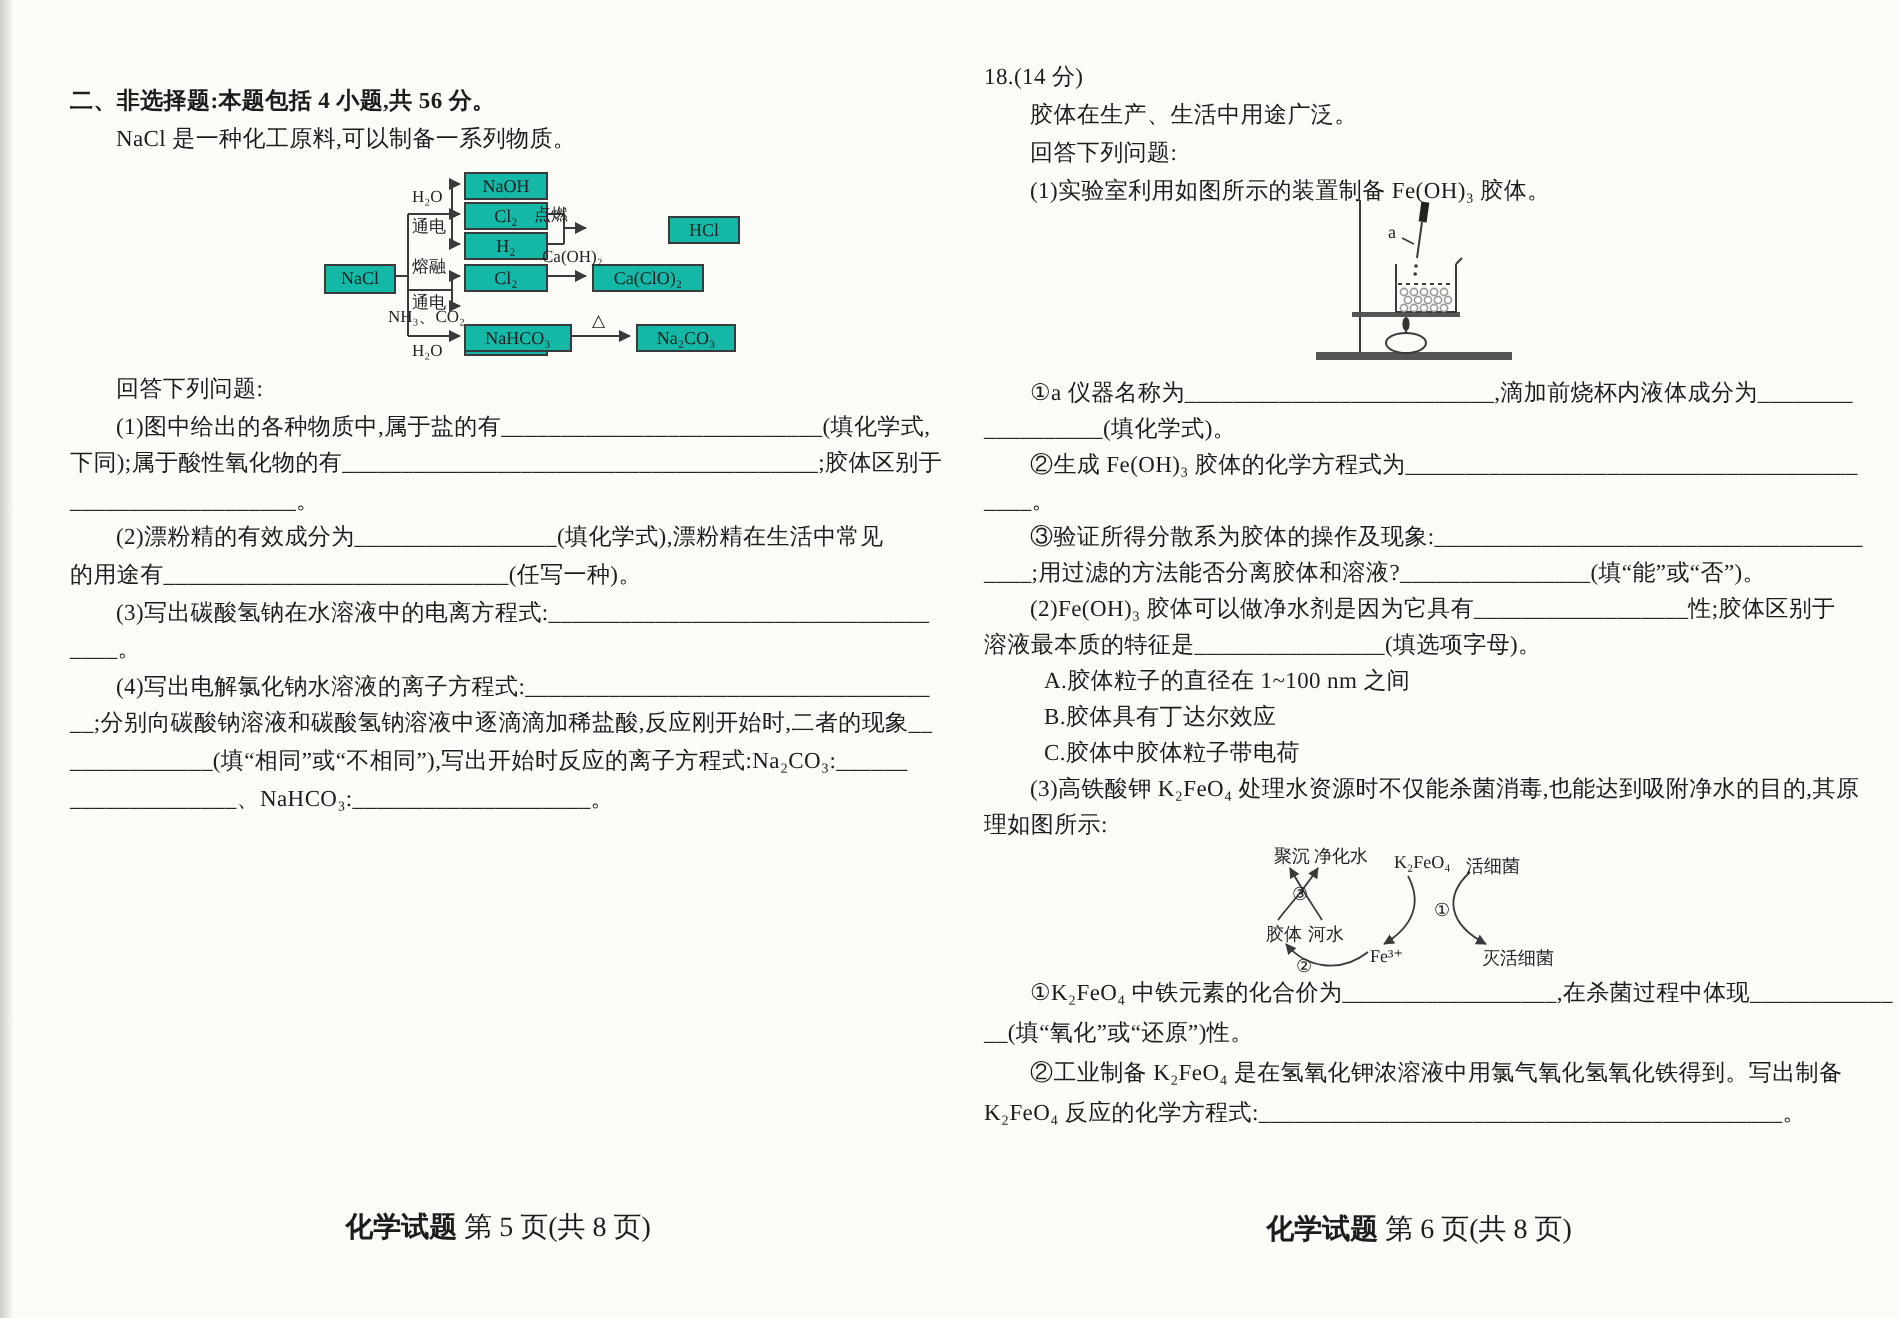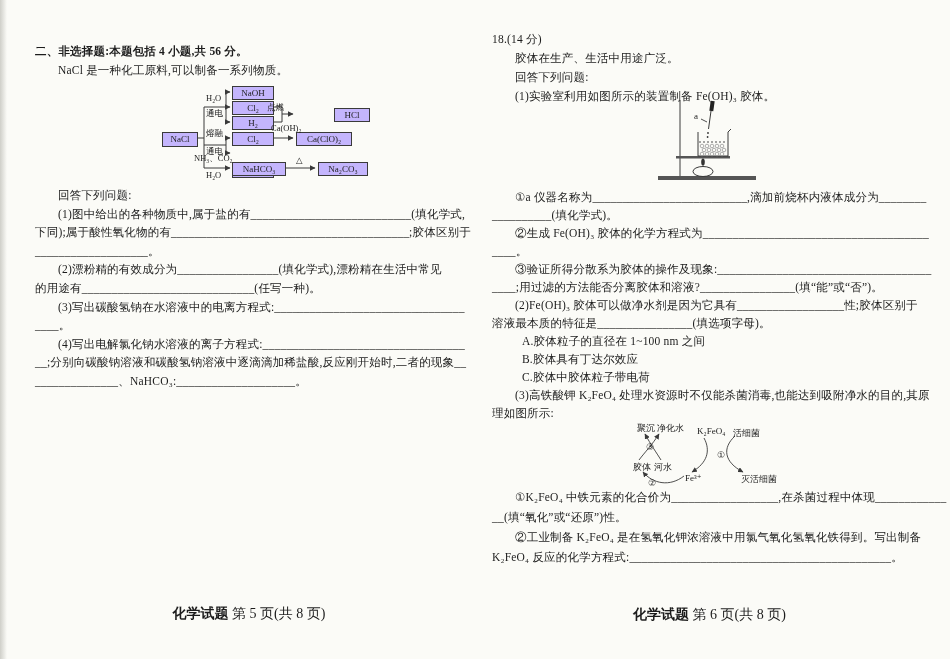--- a/index.html
+++ b/index.html
@@ -13,21 +13,21 @@
   .lh185{line-height:18.6px;}
   .lh18{line-height:18px;}
   .lh20{line-height:20px;}
   .bold{font-weight:bold;}
   .ind{padding-left:23px;}
   .ind2{padding-left:30px;}
   .footer{position:absolute;top:605px;font-size:14px;text-align:center;white-space:nowrap;}
   .footer .ft{font-weight:bold;}
   
   .diagram{position:absolute;}
-  .fbox{position:absolute;border:1px solid #3a3a3a;background:#c4b5fd;font-size:9px;
+  .fbox{position:absolute;border:1px solid #3a3a3a;background:#14b8a6;font-size:9px;
         line-height:12px;height:12px;text-align:center;white-space:nowrap;}
   .flabel{position:absolute;font-size:8.5px;line-height:9px;white-space:nowrap;color:#222;}
   .clabel{position:absolute;font-size:9px;line-height:10px;white-space:nowrap;color:#222;}
   svg{position:absolute;left:0;top:0;}
   svg .st{stroke:#3a3a3a;stroke-width:1;fill:none;}
   svg .thin{stroke:#3a3a3a;stroke-width:.9;fill:none;}
 </style>
 </head>
 <body>
 
@@ -81,20 +81,21 @@
     <div class="line ind">回答下列问题:</div>
     <div class="line ind">(1)图中给出的各种物质中,属于盐的有___________________________(填化学式,</div>
     <div class="line">下同);属于酸性氧化物的有________________________________________;胶体区别于</div>
     <div class="line">___________________。</div>
     <div class="line ind">(2)漂粉精的有效成分为_________________(填化学式),漂粉精在生活中常见</div>
     <div class="line">的用途有_____________________________(任写一种)。</div>
     <div class="line ind">(3)写出碳酸氢钠在水溶液中的电离方程式:________________________________</div>
     <div class="line">____。</div>
     <div class="line ind">(4)写出电解氯化钠水溶液的离子方程式:__________________________________</div>
     <div class="line">__;分别向碳酸钠溶液和碳酸氢钠溶液中逐滴滴加稀盐酸,反应刚开始时,二者的现象__</div>
+    <div class="line">____________(填“相同”或“不相同”),写出开始时反应的离子方程式:Na₂CO₃:______</div>
     <div class="line">______________、NaHCO₃:____________________。</div>
   </div>
 
   <div class="footer" style="left:35px;width:428px;">
     <span class="ft">化学试题</span>
     <span>第 5 页(共 8 页)</span>
   </div>
 
   <div class="blk lh19" style="left:492px;top:30px;width:435px;">
     <div class="line">18.(14 分)</div>

